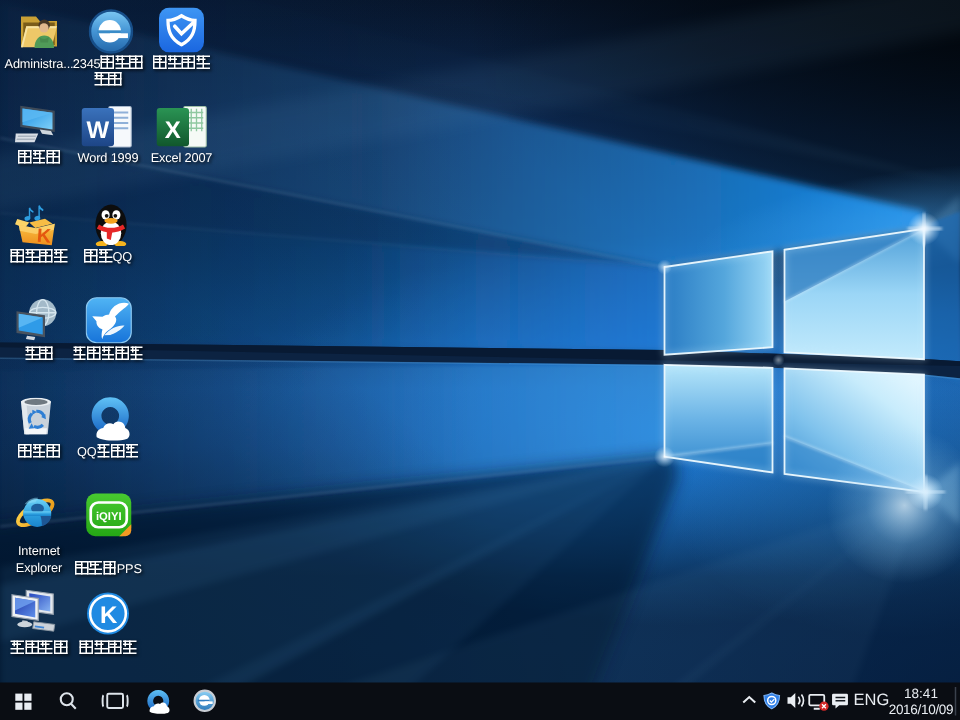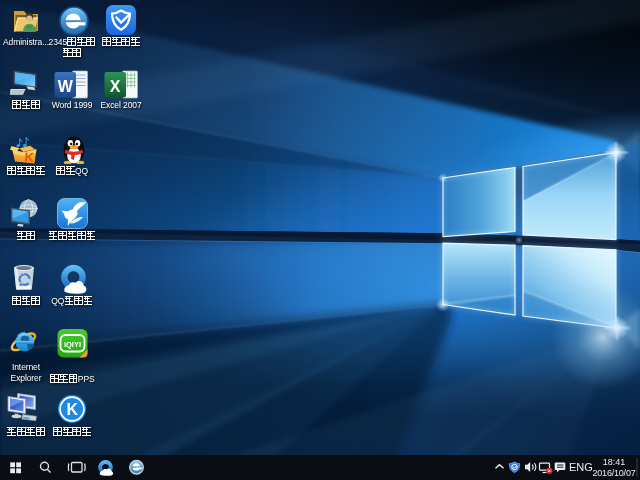--- a/index.html
+++ b/index.html
@@ -489,12 +489,12 @@
 </g>
 <g>
 <path d="M555.5,7.5 h9 a0.8,0.8 0 0 1 0.8,0.8 v6 a0.8,0.8 0 0 1 -0.8,0.8 h-5 l-2.5,2.2 v-2.2 h-1.5 a0.8,0.8 0 0 1 -0.8,-0.8 v-6 a0.8,0.8 0 0 1 0.8,-0.8 z" fill="#e9edf2"></path>
 <path d="M557,10 h6.5 M557,12.2 h6.5" stroke="#14181e" stroke-width="1"></path>
 </g>
 <line x1="637" y1="3" x2="637" y2="22" stroke="#3a414c" stroke-width="1"></line>
 </svg>
 
 <div class="tx" style="left:569px;top:461px;font-size:11px">ENG</div>
 <div class="tx" style="left:592px;top:456.5px;width:44px;text-align:center">18:41</div>
-<div class="tx" style="left:590px;top:467.5px;width:48px;text-align:center;letter-spacing:-0.2px">2016/10/07</div>
+<div class="tx" style="left:590px;top:467.5px;width:48px;text-align:center;letter-spacing:-0.2px">2016/10/09</div>
 </body></html>

